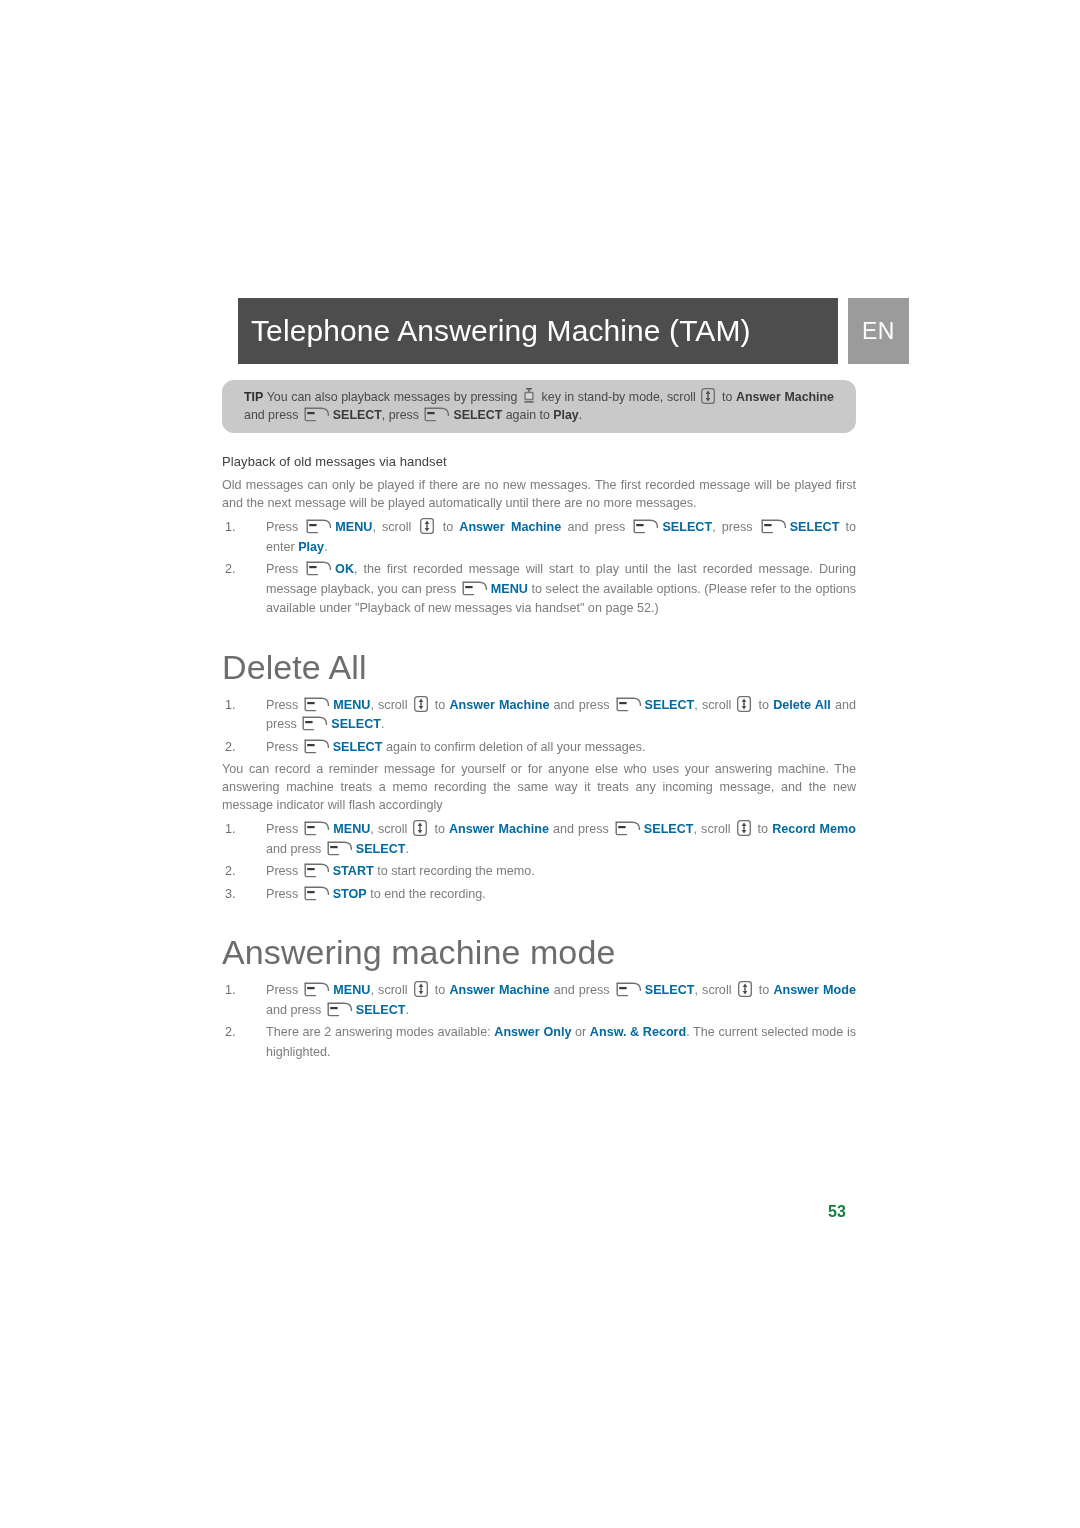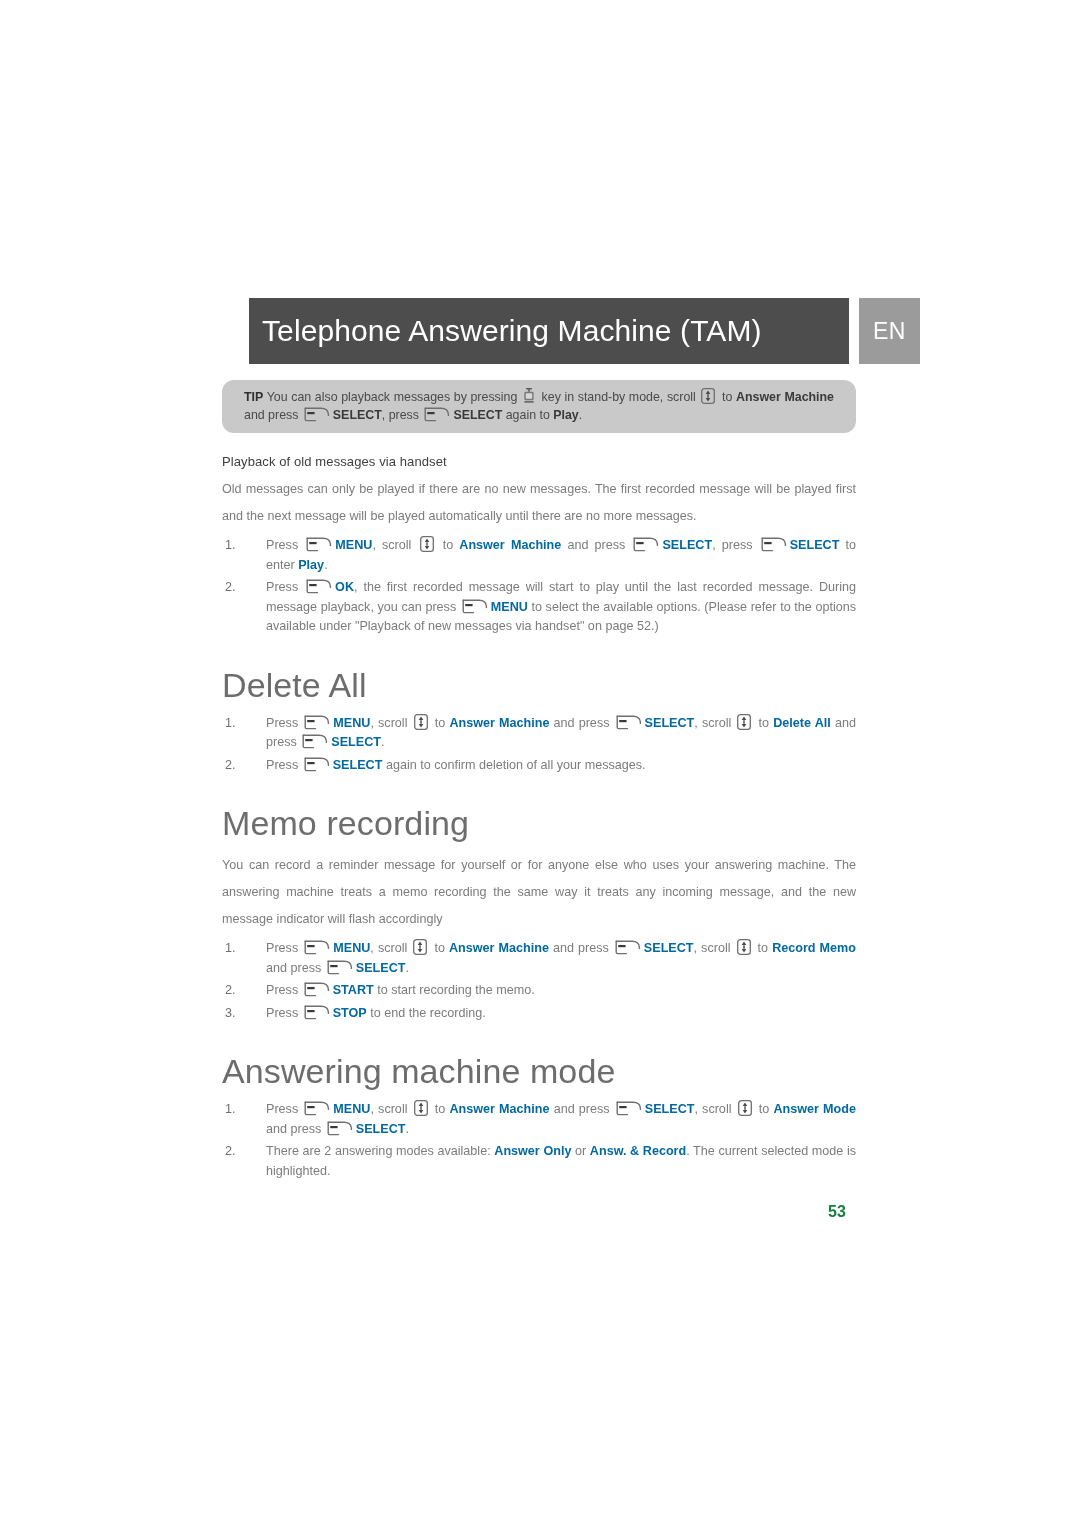--- a/index.html
+++ b/index.html
@@ -20,21 +20,21 @@
     left: 0; top: 0;
     width: 1080px;
     height: 1528px;
     background: #fff;
     overflow: hidden;
   }
 
   
   .header-row {
     position: absolute;
-    left: 249px;
+    left: 238px;
     top: 298px;
     width: 671px;
     height: 64px;
   }
   .header-bar {
     position: absolute;
     left: 0; top: 0;
     width: 600px;
     height: 66px;
     background: #4d4d4d;
@@ -105,21 +105,21 @@
     font-size: 34px;
     font-weight: 400;
     color: #6d6d6d;
     letter-spacing: 0.1px;
   }
 
   
   p.body {
     margin: 0 0 4px 0;
     font-size: 12.6px;
-    line-height: 27px;
+    line-height: 18px;
     color: #7c7c7c;
     text-align: justify;
   }
 
   
   ol.steps {
     list-style: none;
     margin: 6px 0 0 0;
     padding: 0;
   }
@@ -296,21 +296,20 @@
       <li>
         <span class="num">2.</span><span>Press </span><span class="icon ico-softkey"><svg viewBox="0 0 26 15" width="26" height="15">
               <path d="M1.2 1.2 H17 Q24 1.2 24.4 7.2 L24.4 8.4" fill="none" stroke="#6f6f6f" stroke-width="1.4" stroke-linecap="round"></path>
               <path d="M1.2 1.2 V12.3 Q1.2 13.6 2.6 13.6 H11.5" fill="none" stroke="#6f6f6f" stroke-width="1.4" stroke-linecap="round"></path>
               <rect x="3.2" y="5.0" width="7.4" height="2.2" fill="#3a3a3a"></rect>
             </svg></span><b>SELECT</b><span> again to confirm deletion of all your messages.</span>
       </li>
     </ol>
 
 
-    <h1 class="big-heading">Memo recording</h1>
     <p class="body" style="margin-top:1px;">You can record a reminder message for yourself or for anyone else who uses your answering machine. The answering machine treats a memo recording the same way it treats any incoming message, and the new message indicator will flash accordingly</p>
 
     <ol class="steps">
       <li>
         <span class="num">1.</span><span>Press </span><span class="icon ico-softkey"><svg viewBox="0 0 26 15" width="26" height="15">
               <path d="M1.2 1.2 H17 Q24 1.2 24.4 7.2 L24.4 8.4" fill="none" stroke="#6f6f6f" stroke-width="1.4" stroke-linecap="round"></path>
               <path d="M1.2 1.2 V12.3 Q1.2 13.6 2.6 13.6 H11.5" fill="none" stroke="#6f6f6f" stroke-width="1.4" stroke-linecap="round"></path>
               <rect x="3.2" y="5.0" width="7.4" height="2.2" fill="#3a3a3a"></rect>
             </svg></span><b>MENU</b><span>, scroll </span><span class="icon ico-scroll"><svg viewBox="0 0 14 16" width="14" height="16">
               <rect x="0.7" y="0.7" width="12.6" height="14.6" rx="2.6" fill="none" stroke="#6f6f6f" stroke-width="1.3"></rect>

